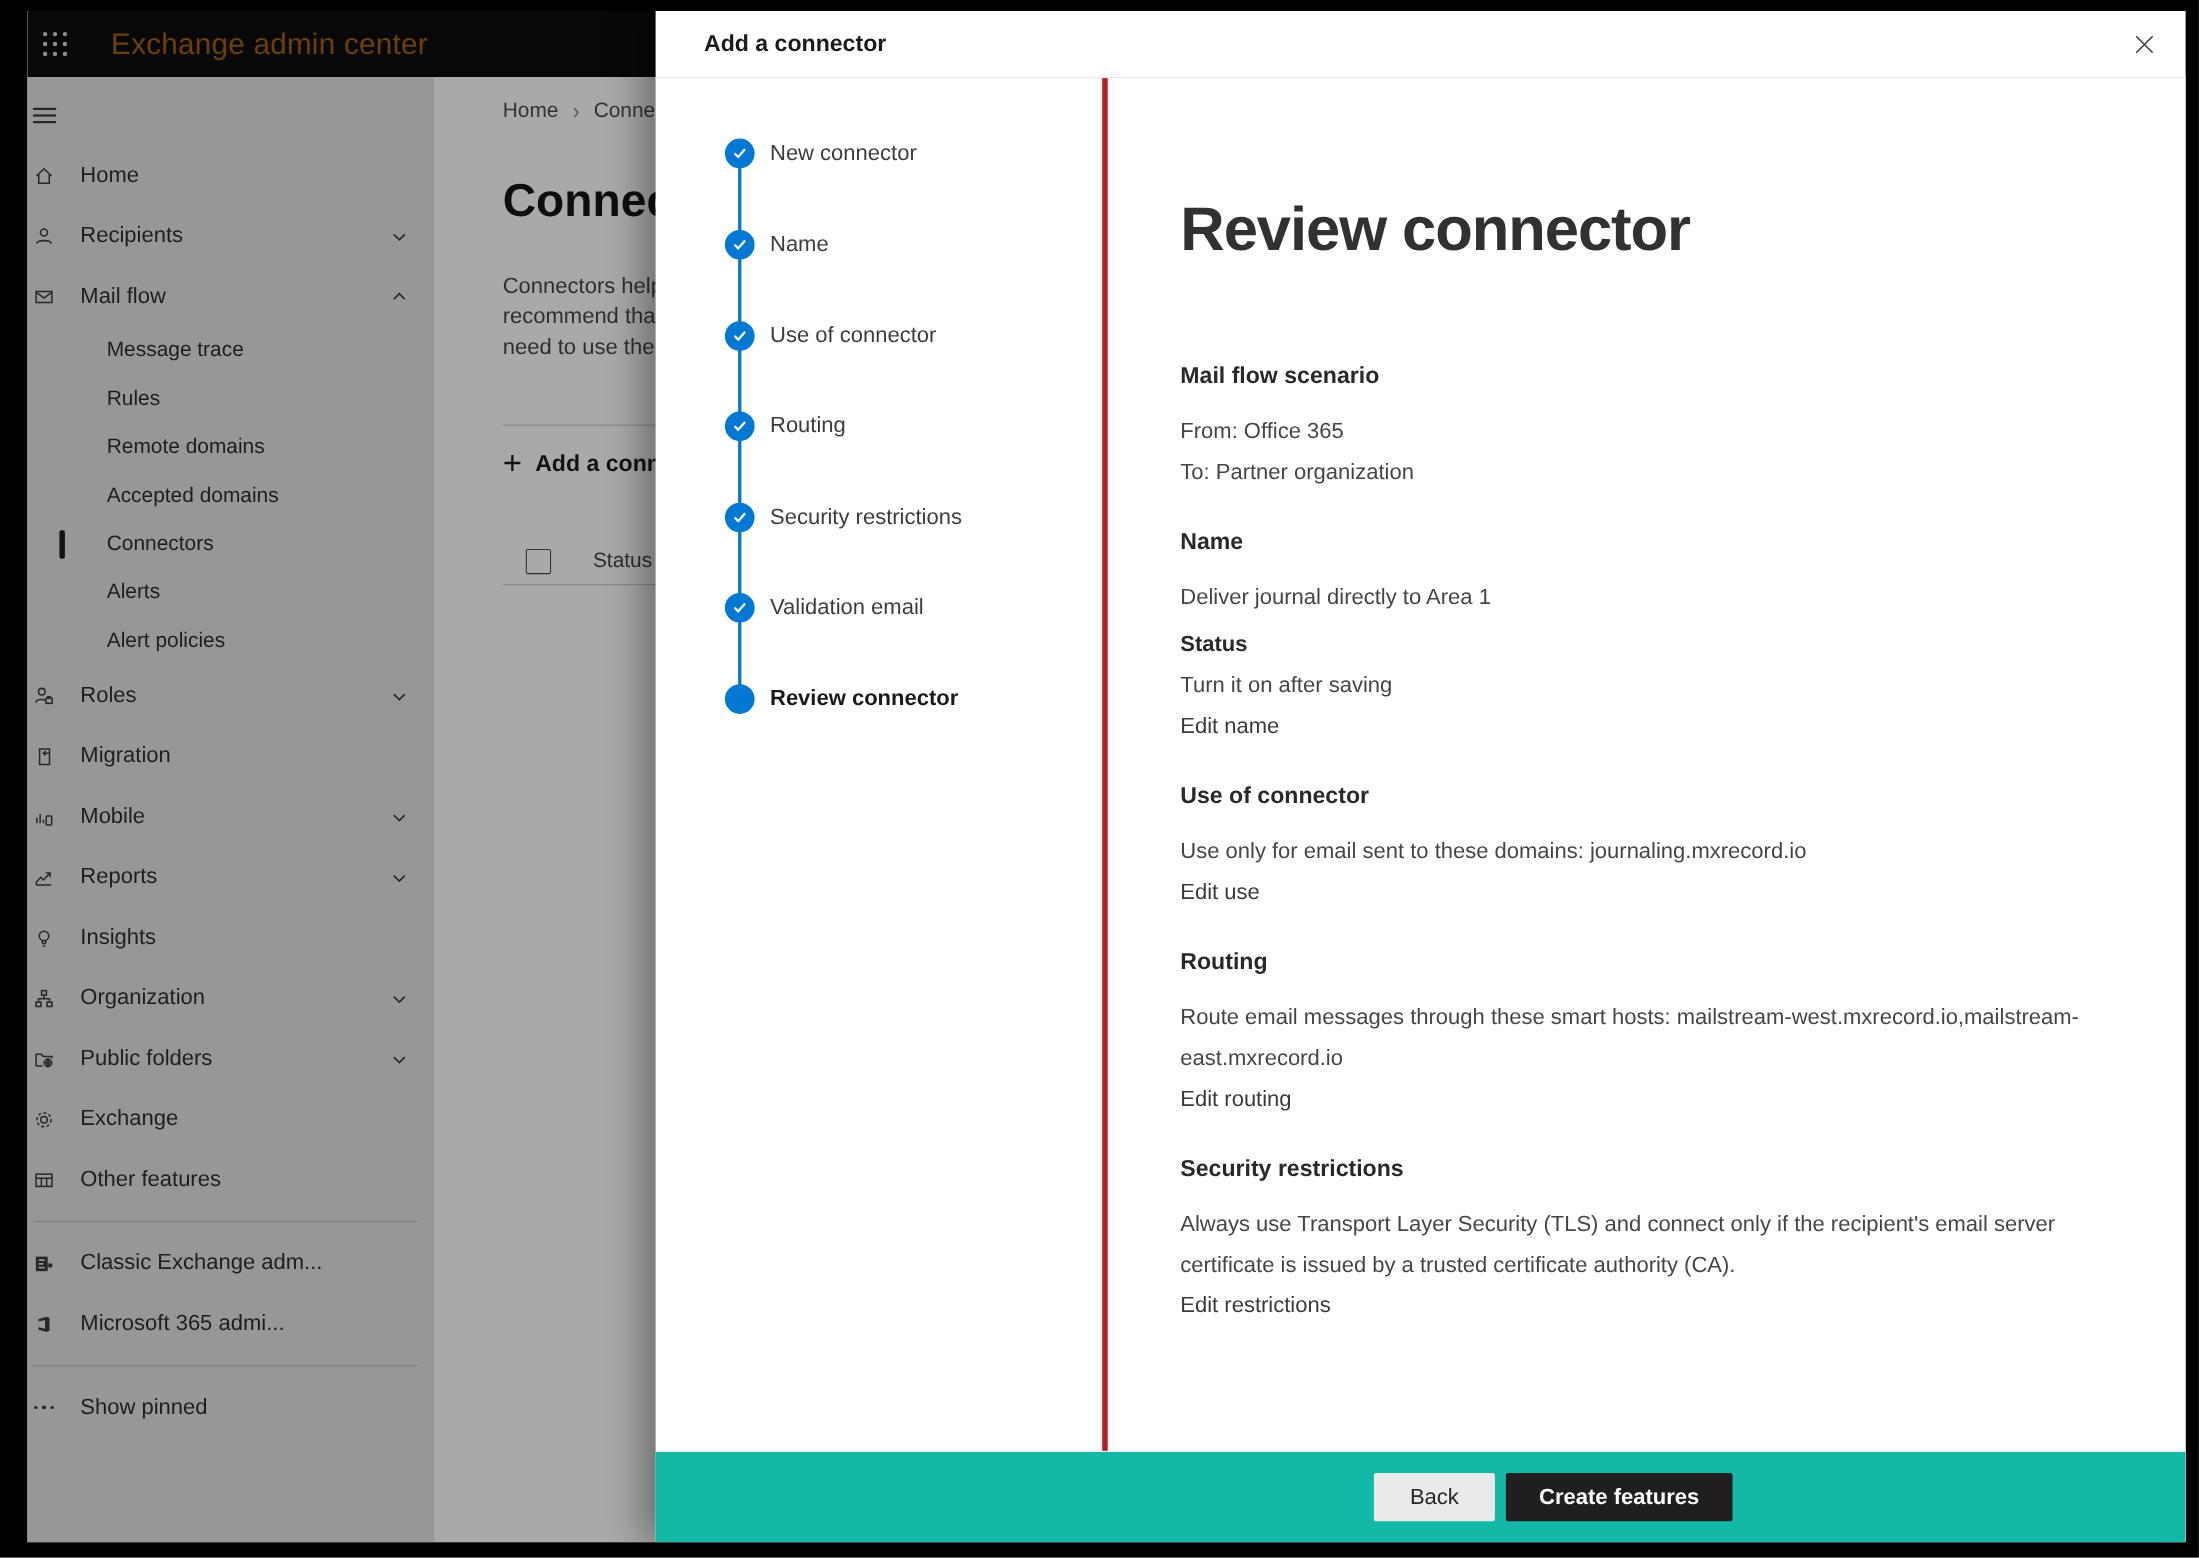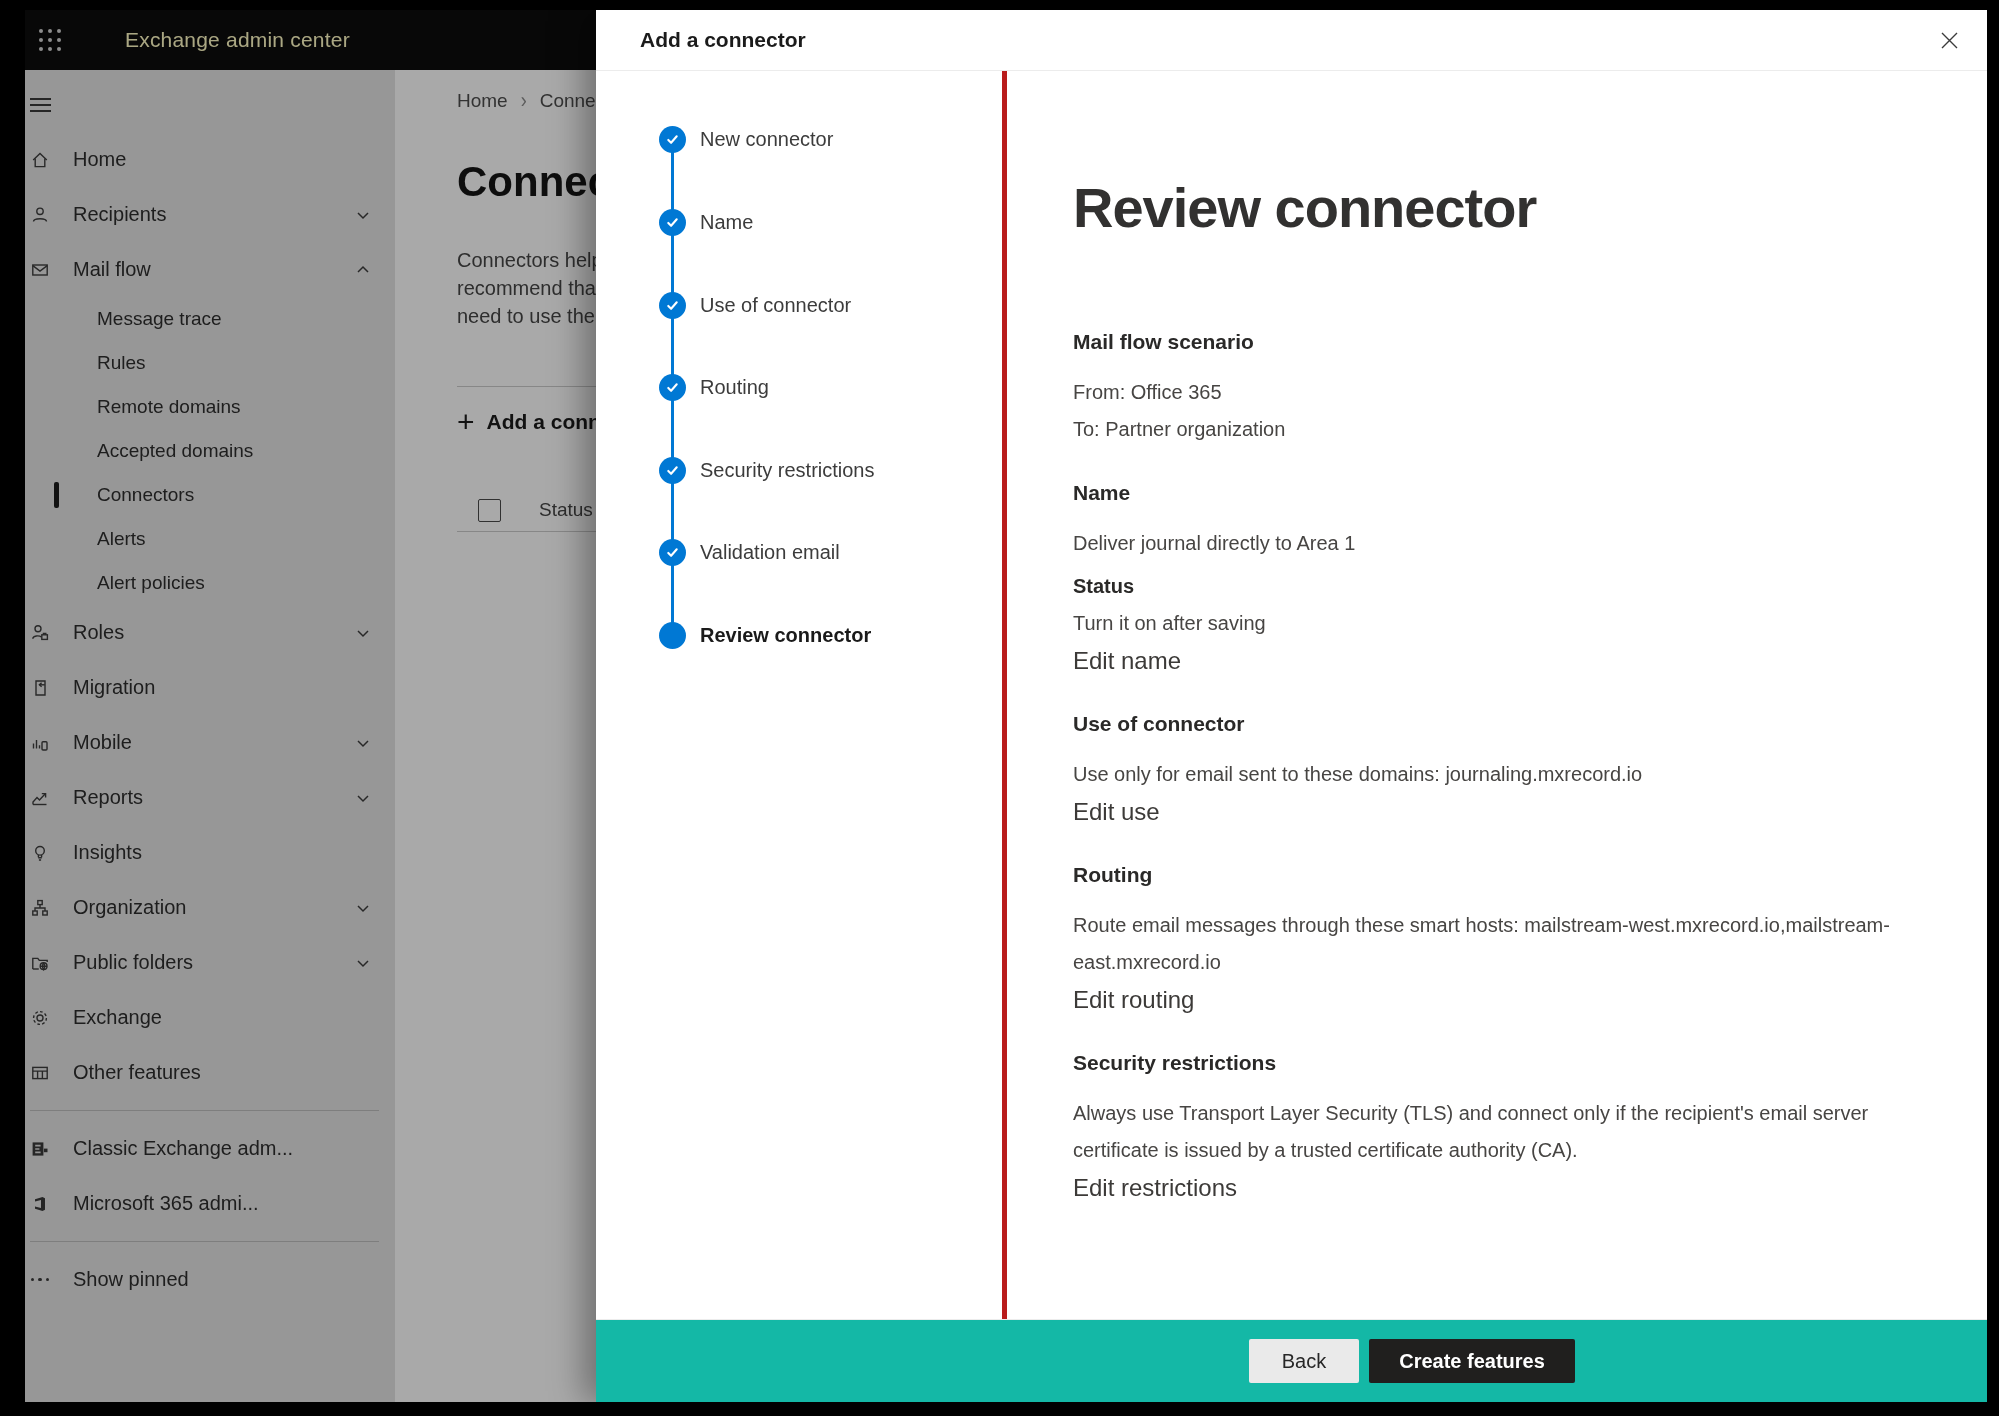--- a/index.html
+++ b/index.html
@@ -7,21 +7,21 @@
     width:1999px;height:1416px;background:#000;position:relative;overflow:hidden;
     font-family:"Liberation Sans","DejaVu Sans",sans-serif;
     -webkit-font-smoothing:antialiased;
   }
   .screen{position:absolute;left:25px;top:10px;width:1962px;height:1392px;background:#fdfdfd;overflow:hidden}
 
   
   .topbar{height:60px;background:#0d0d0d;display:flex;align-items:center;position:relative}
   .waffle{width:46px;height:46px;margin-left:2px;display:grid;grid-template-columns:repeat(3,4px);grid-template-rows:repeat(3,4px);gap:5px;place-content:center;cursor:pointer}
   .waffle i{width:4px;height:4px;border-radius:50%;background:#d2d2d2}
-  .app-title{color:#fef9c3;font-size:21px;margin-left:52px;letter-spacing:.2px}
+  .app-title{color:#a16207;font-size:27px;margin-left:28px;letter-spacing:.2px}
 
   
   .app{display:flex;height:1332px}
   .sidebar{width:370px;background:#e2e2e2;flex:none;box-sizing:border-box;padding-top:12px;position:relative}
   .hamb{width:40px;height:30px;margin:8px 0 12px 5px;display:flex;flex-direction:column;justify-content:center;gap:4px;cursor:pointer}
   .hamb span{display:block;width:21px;height:2px;background:#3a3a3a}
   .nitem{height:55px;display:flex;align-items:center;padding:0 24px 0 5px;position:relative;cursor:pointer}
   .ic{width:20px;height:20px;flex:none}
   .ic *{stroke:#3d3d3d;stroke-width:1.4;fill:none}
   .ic .fill{fill:#3a3a3a;stroke:none}
@@ -69,21 +69,21 @@
   .dot svg path{stroke:#fff;stroke-width:2.2;fill:none;stroke-linecap:round;stroke-linejoin:round}
   .slabel{font-size:20px;color:#3c3c3c;white-space:nowrap}
   .step.current .slabel{font-weight:700;color:#1a1a1a}
 
   .review{flex:1;box-sizing:border-box;padding:104px 40px 0 66px;overflow:hidden}
   .review-h1{font-size:56px;font-weight:700;color:#323130;margin:0 0 88px;letter-spacing:-1px}
   .rsec{max-width:870px;margin-bottom:31px}
   .rsec h3{font-size:21px;font-weight:700;color:#2a2928;margin:0 0 18px;line-height:28px}
   .rsec p{font-size:20px;line-height:37px;color:#474543;margin:0}
   .rsec .subh{font-weight:700;color:#2a2928;margin-top:6px}
-  .editlink{display:inline-block;font-size:24px;line-height:37px;color:#3c3a38;cursor:pointer;background:none;border:none;padding:0;font-family:inherit}
+  .editlink{display:inline-block;font-size:20px;line-height:37px;color:#3c3a38;cursor:pointer;background:none;border:none;padding:0;font-family:inherit}
 
   .mfoot{height:82px;flex:none;border-top:1px solid #ececec;position:relative;background:#14b8a6}
   .btns{position:absolute;left:653px;top:19px;display:flex;gap:10px}
   .btn{height:44px;font-size:20px;font-family:inherit;border:none;border-radius:2px;cursor:pointer}
   .btn.back{width:110px;background:#eaeaea;color:#272727}
   .btn.primary{width:206px;background:#201f1e;color:#fff;font-weight:600}
 </style>
 </head>
 <body>
 

